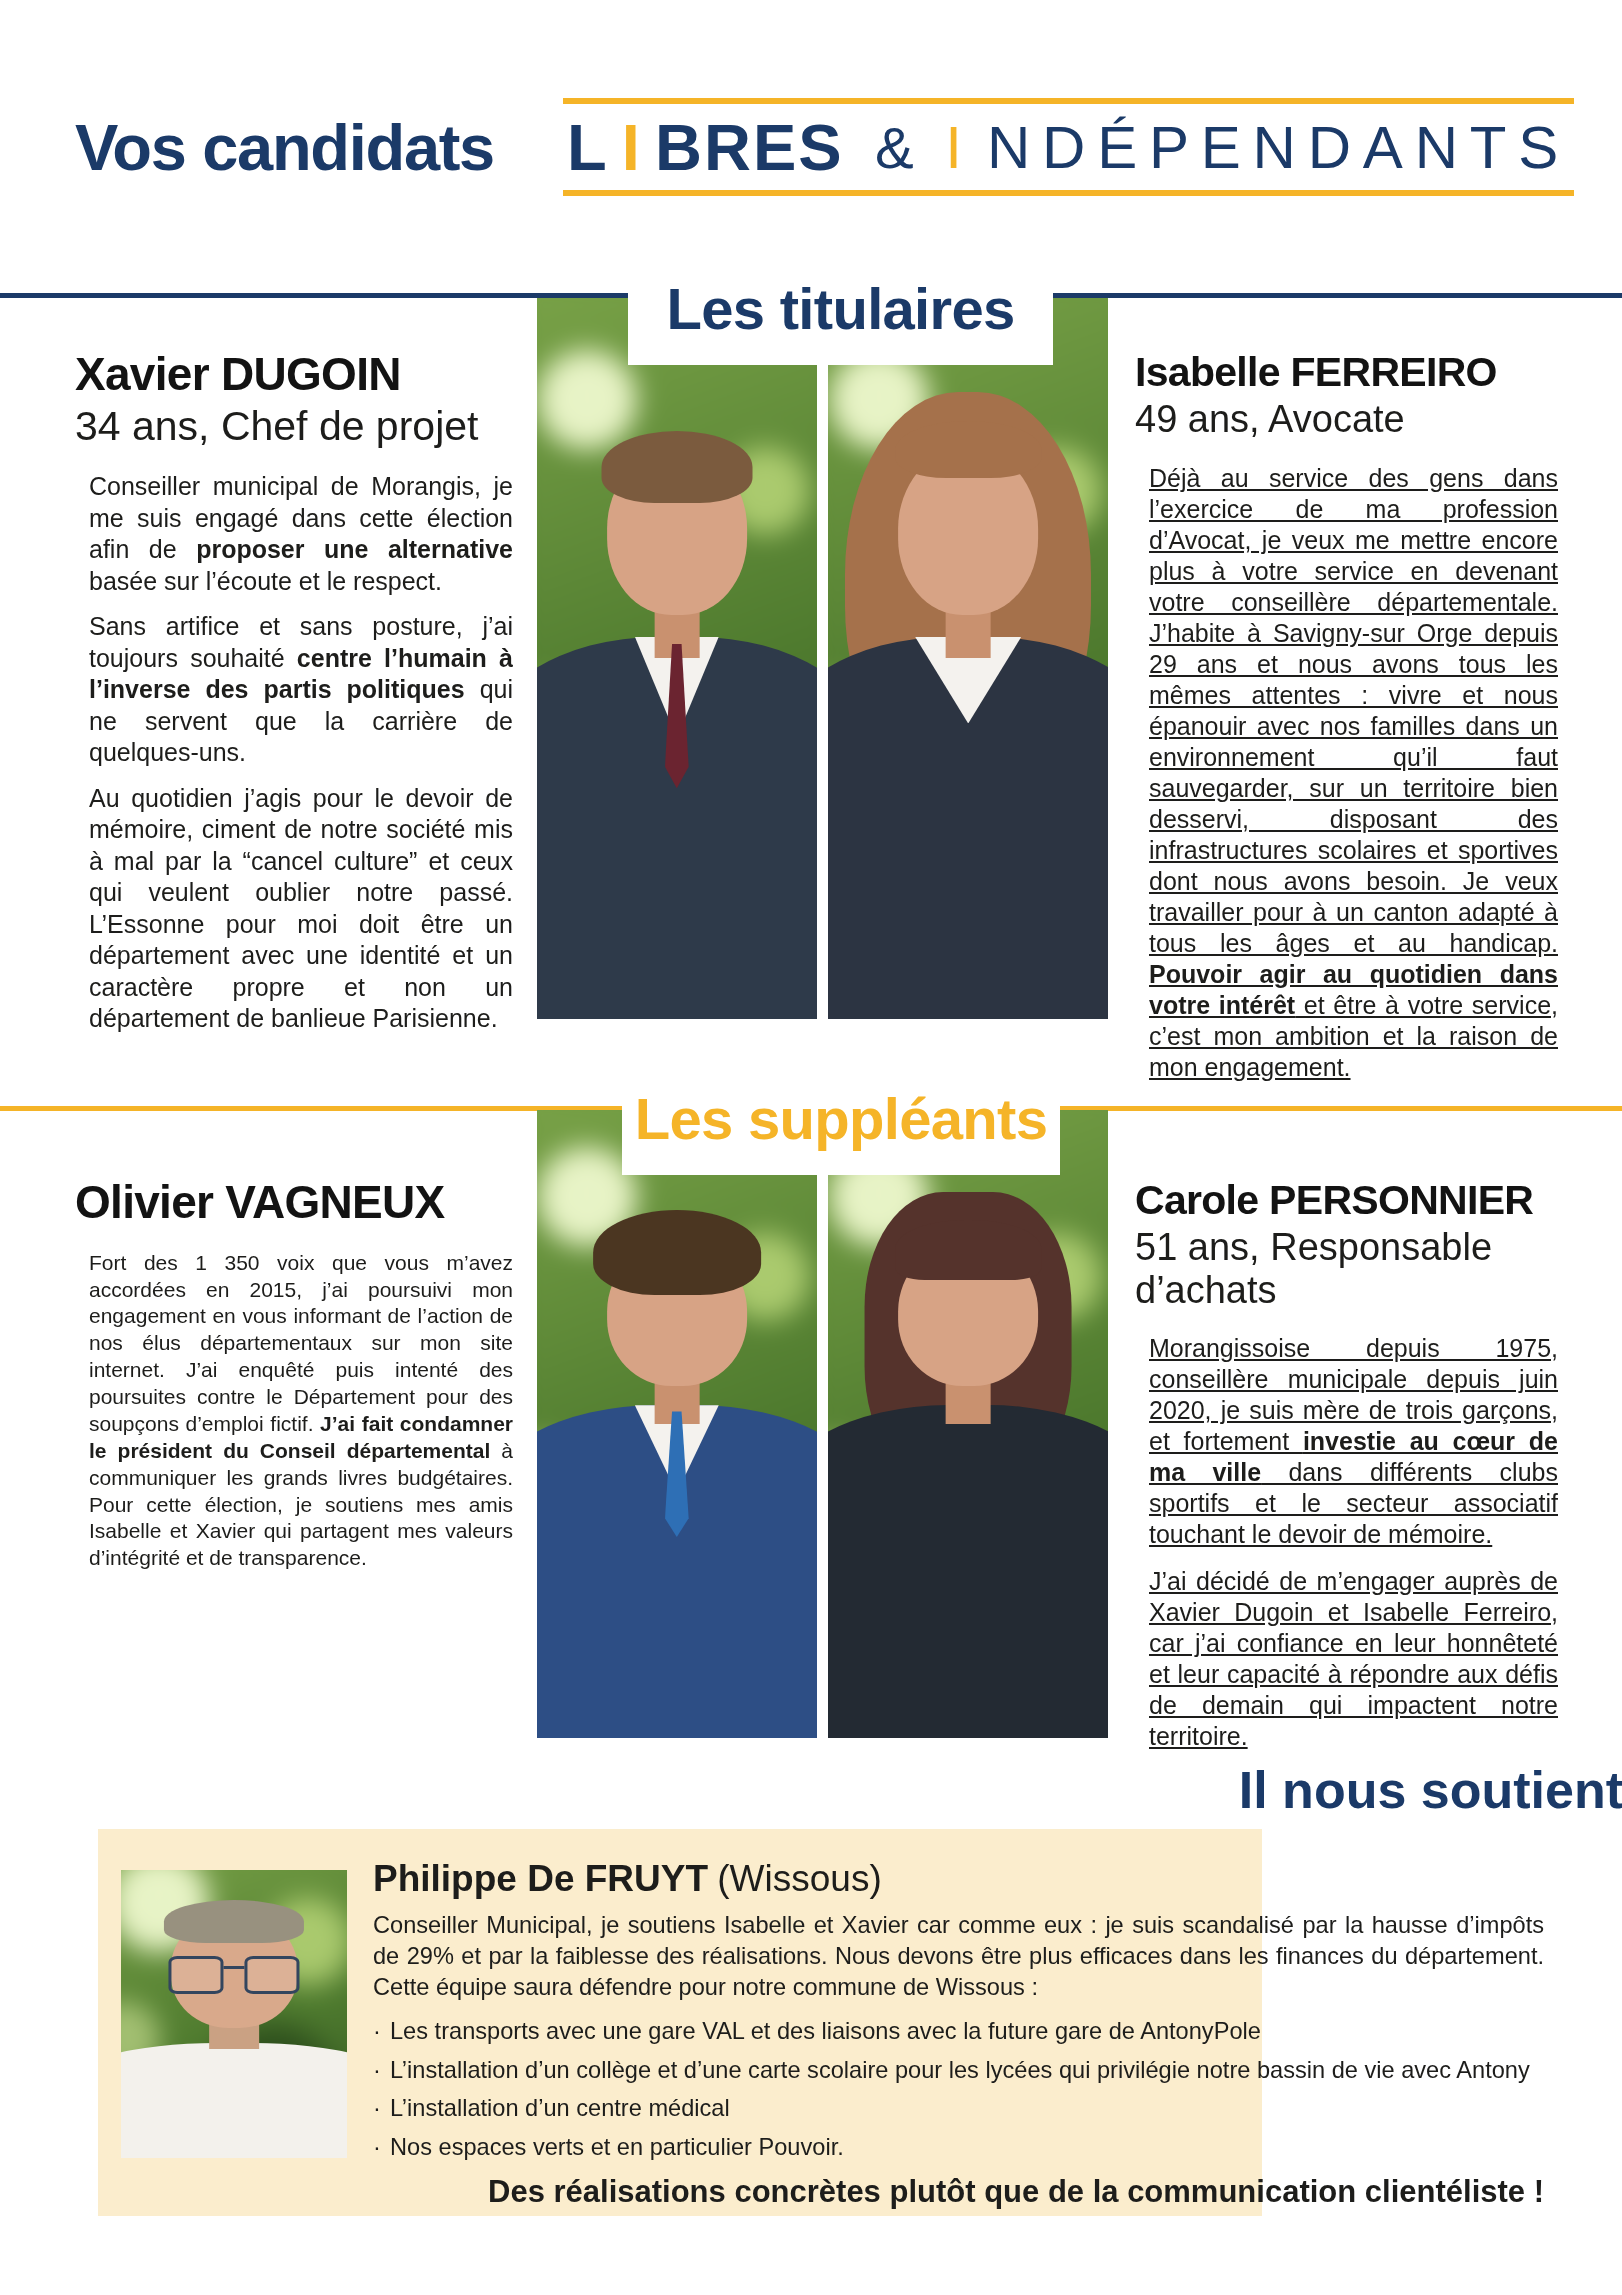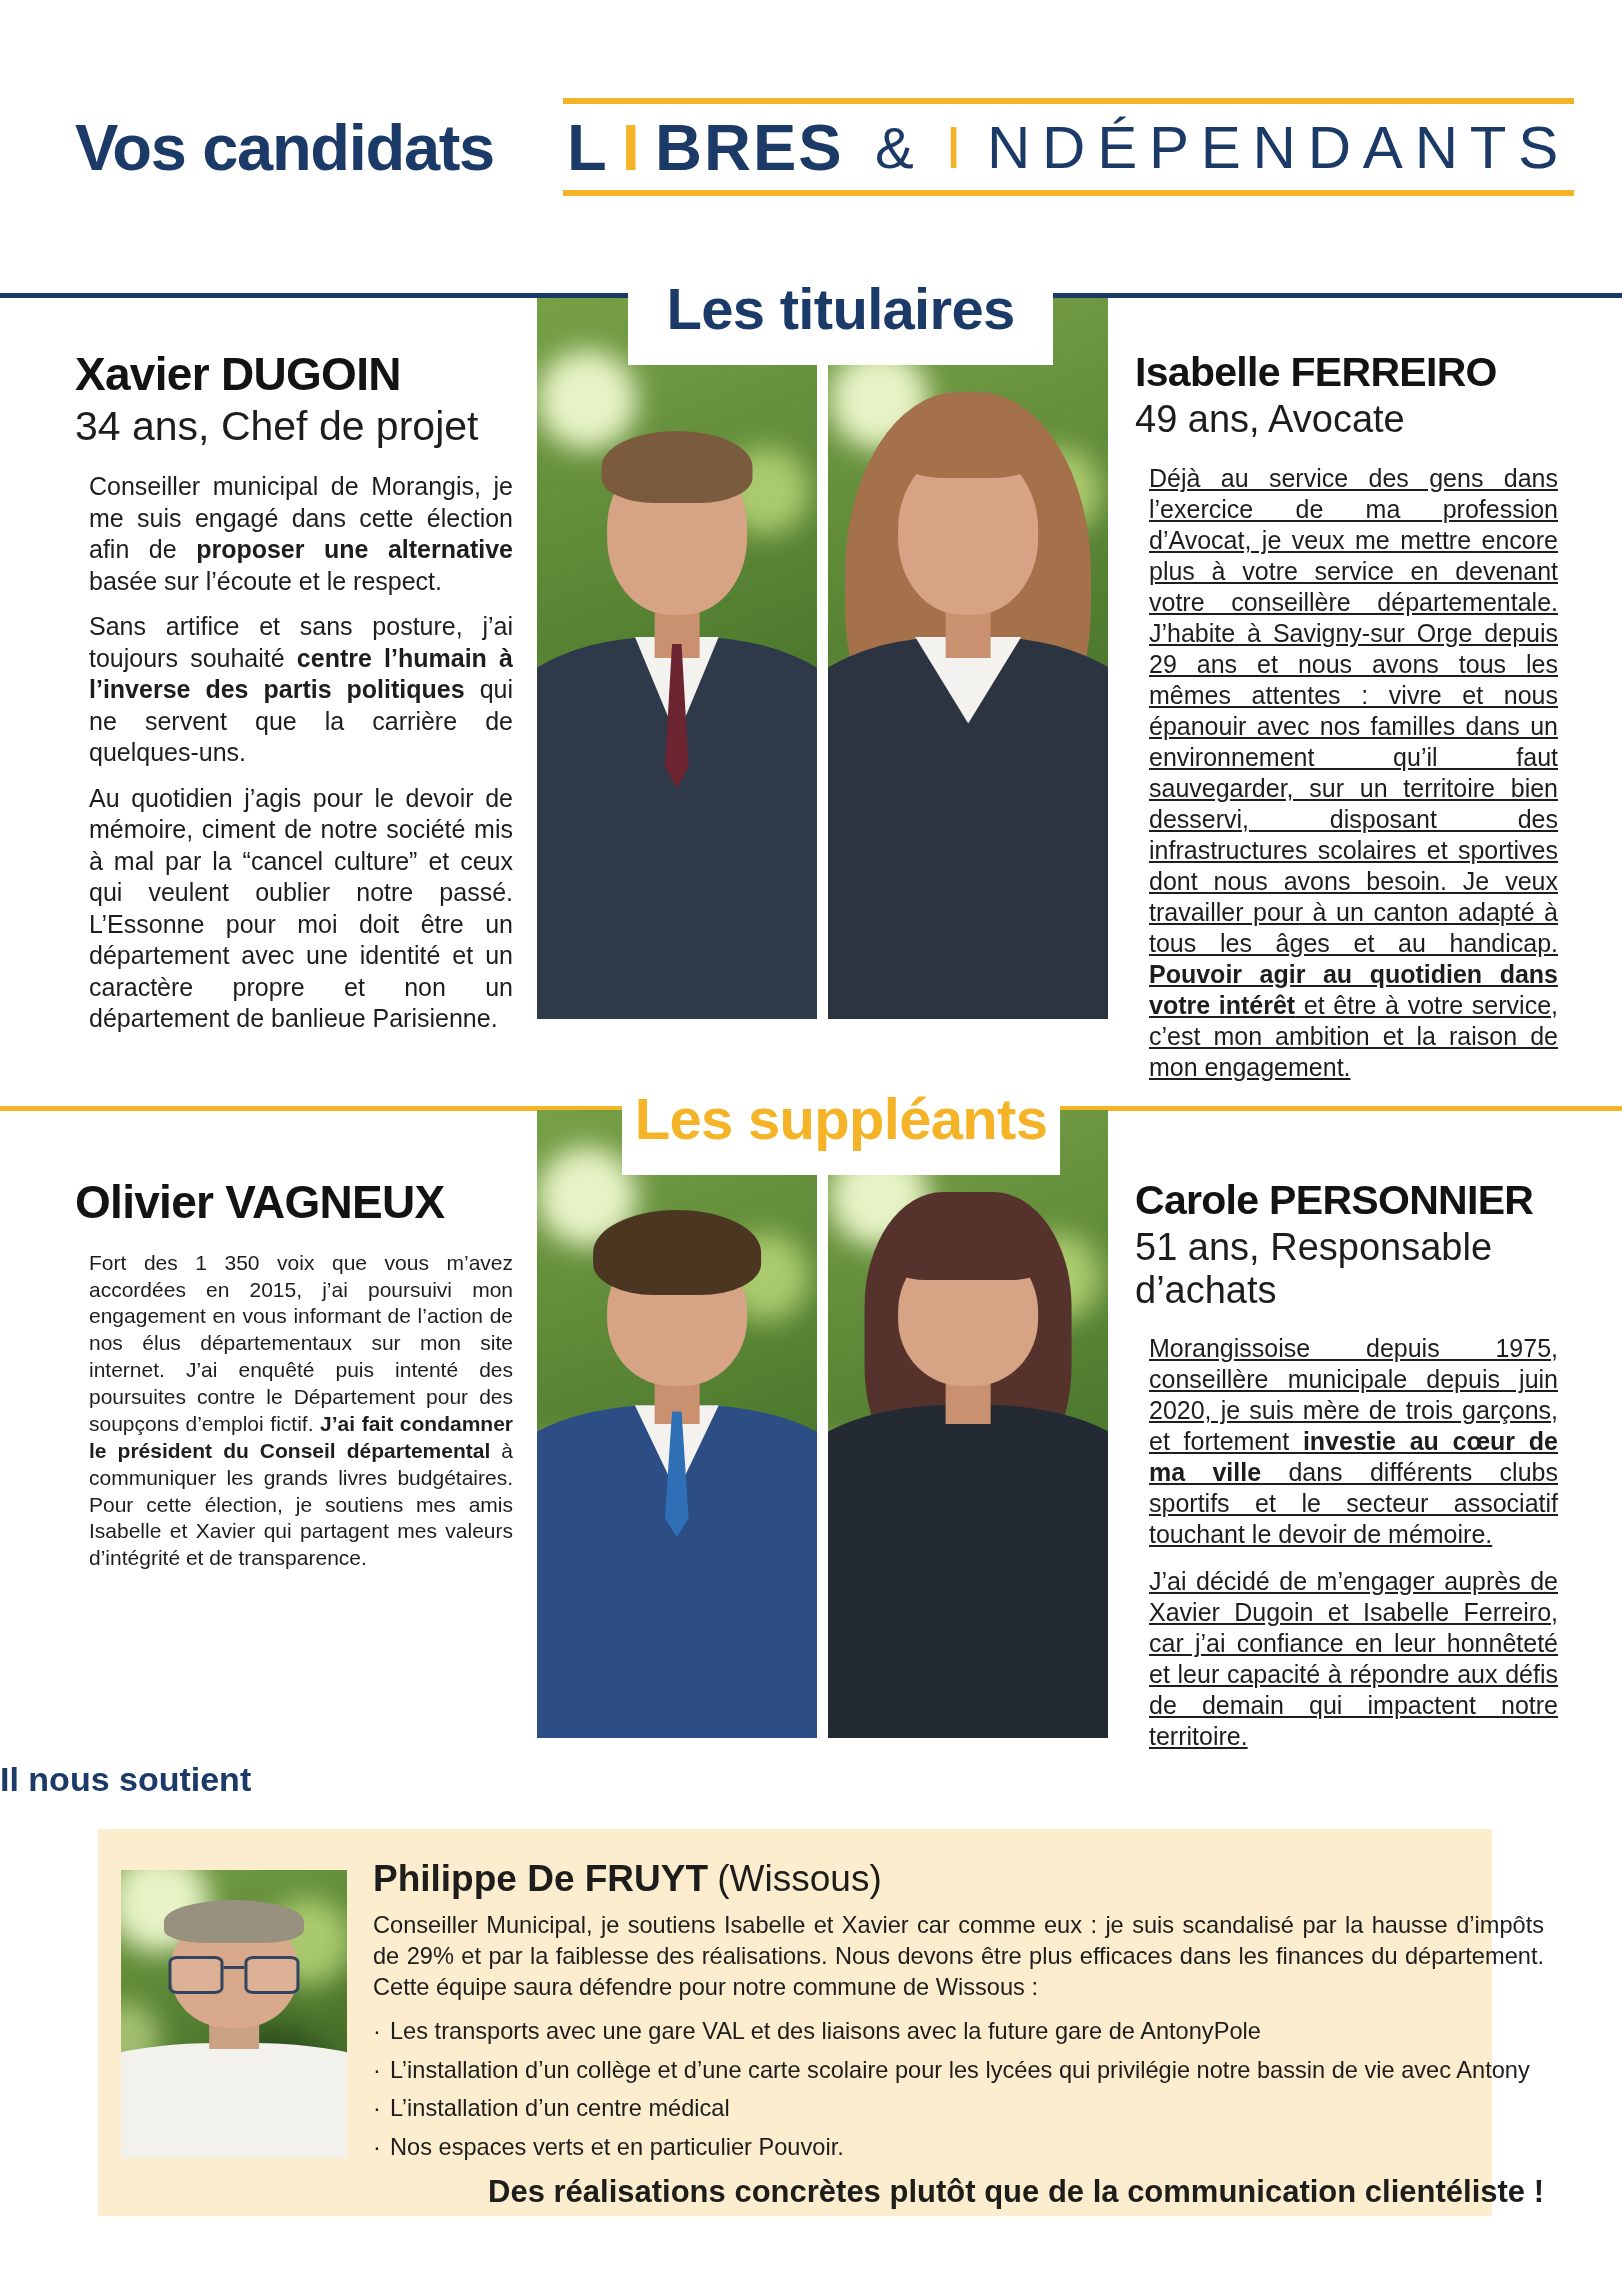--- a/index.html
+++ b/index.html
@@ -24,22 +24,22 @@
   .hrule{position:absolute;left:0;width:1623px;z-index:1;}
   .hrule.navy{top:293px;height:4.6px;background:#1b3a68;}
   .hrule.yellow{top:1106px;height:5.2px;background:#f5b428;}
   .title-box{position:absolute;background:#ffffff;z-index:3;display:flex;align-items:center;
              justify-content:center;}
   .title-box.tit{left:628px;top:252px;width:425px;height:113px;}
   .title-box.sup{left:622px;top:1062px;width:438px;height:113px;}
   .sec-title{font-size:58px;font-weight:800;letter-spacing:-0.7px;}
   .sec-title.navy{color:#1b3a68;}
   .sec-title.yellow{color:#f5b428;}
-  .soutien-title{position:absolute;left:0;top:1760px;width:1623px;text-align:left;
-                 font-size:34px;font-weight:800;color:#1b3a68;}
+  .soutien-title{position:absolute;left:0;top:1760px;width:1623px;text-align:right;
+                 font-size:52px;font-weight:800;color:#1b3a68;}
 
   
   .col{position:absolute;}
   .col-xavier{left:75px;top:350px;width:452px;}
   .col-isabelle{left:1135px;top:350px;width:437px;}
   .col-olivier{left:75px;top:1178px;width:452px;}
   .col-carole{left:1135px;top:1178px;width:437px;}
   .cname{margin:0;font-weight:800;color:#131313;line-height:1.08;letter-spacing:-0.7px;}
   .col-xavier .cname,.col-olivier .cname{font-size:46px;}
   .col-isabelle .cname,.col-carole .cname{font-size:41px;}
@@ -89,21 +89,21 @@
   .p-isabelle .torso{background:#2c3442;}
   .p-isabelle .collar{width:38%;height:12%;}
   .p-olivier .hair-top{top:16%;width:60%;height:13.5%;background:#4b3621;border-radius:52% 52% 38% 38%;}
   .p-olivier .torso{background:#2d4e85;} .p-olivier .tie{background:#2e6fb5;}
   .p-carole .hair-back{display:block;left:50%;transform:translateX(-50%);top:13%;width:74%;
       height:48%;background:#55332c;border-radius:38% 38% 42% 42%;}
   .p-carole .hair-top{top:17.5%;width:52%;height:9.5%;background:#55332c;border-radius:48% 48% 20% 20%;}
   .p-carole .torso{background:#232a33;}
 
   
-  .cream{position:absolute;left:98px;top:1829px;width:1394px;height:387px;background:#fbedcd;}
+  .cream{position:absolute;left:98px;top:1829px;width:1164px;height:387px;background:#fbedcd;}
   .photo.small{position:absolute;left:23px;top:41px;width:226px;height:288px;flex:none;}
   .p-philippe .head{top:15%;width:56%;height:40%;background:#d9a98b;}
   .p-philippe .hair-top{top:10.5%;width:62%;height:15%;background:#98917f;border-radius:50% 50% 30% 30%;}
   .p-philippe .neck{top:52%;width:22%;height:10%;background:#caa183;}
   .p-philippe .torso{top:60%;width:150%;height:55%;background:#f3f1ec;}
   .glasses{z-index:7;left:50%;transform:translateX(-50%);top:30%;width:58%;height:13%;}
   .glasses::before,.glasses::after{content:"";position:absolute;top:0;width:42%;height:100%;
       border:3.3px solid #33455e;border-radius:16%;background:rgba(255,255,255,.10);box-sizing:border-box;}
   .glasses::before{left:0;} .glasses::after{right:0;}
   .glasses .bridge{left:42%;top:26%;width:16%;height:3.3px;background:#33455e;}

